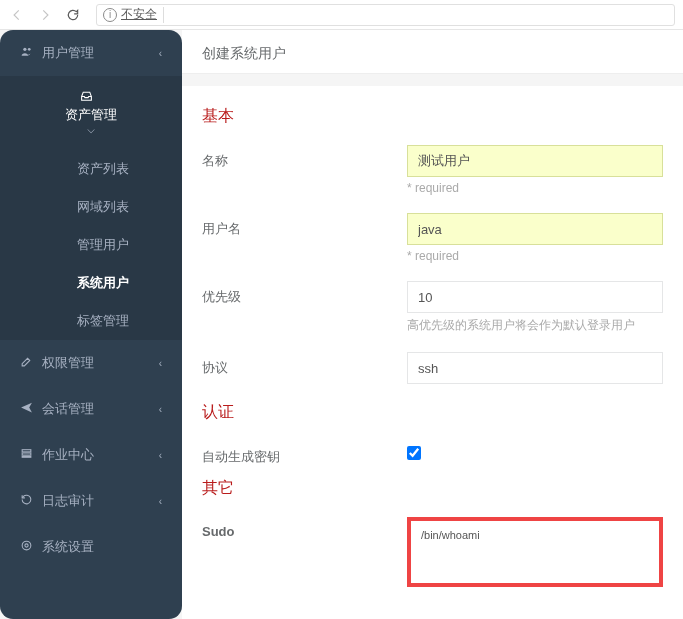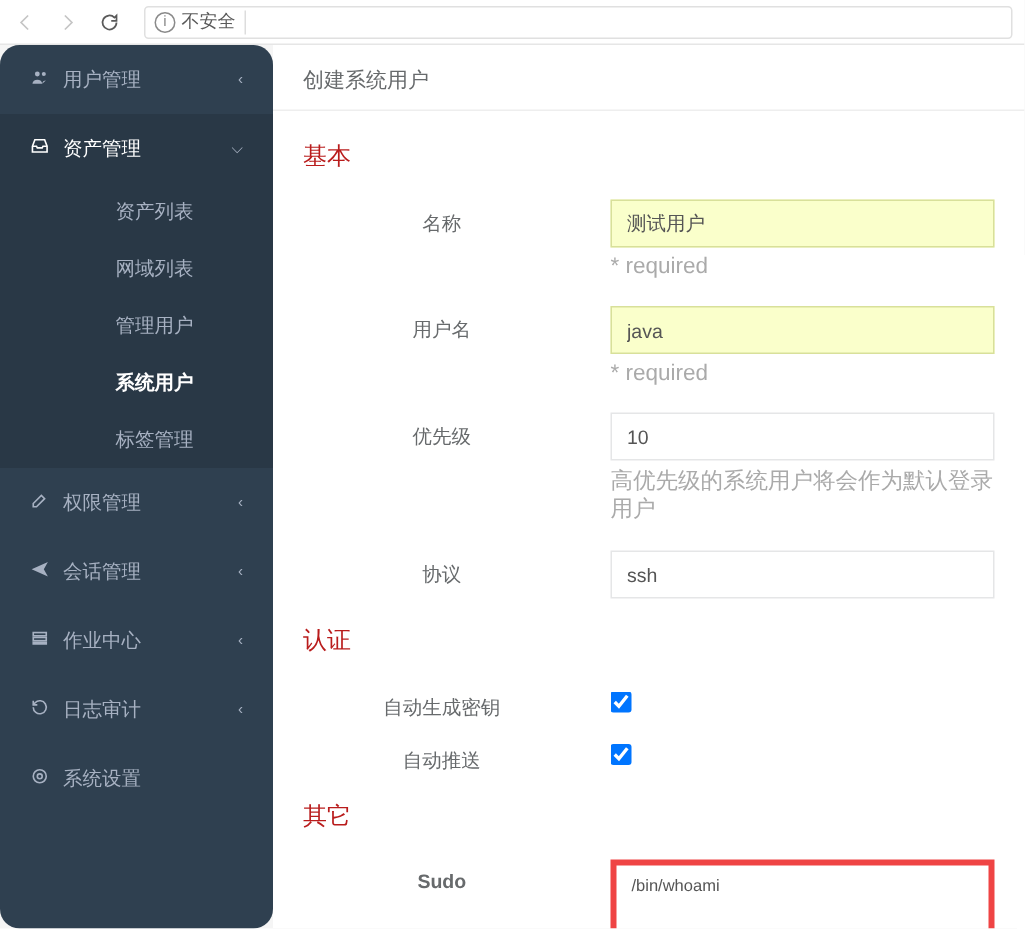--- a/index.html
+++ b/index.html
@@ -4,50 +4,50 @@
 <style>
   * { box-sizing: border-box; margin: 0; padding: 0; }
   body { font-family: "Helvetica Neue", Arial, "Microsoft YaHei", sans-serif; font-size: 13px; color: #333; background: #f5f5f5; }
   
   
   .browser-bar { height: 30px; background: #fff; border-bottom: 1px solid #e6e6e6; display: flex; align-items: center; padding: 0 8px; }
   .browser-btn { width: 18px; height: 18px; margin-right: 10px; display: flex; align-items: center; justify-content: center; color: #5a5a5a; cursor: pointer; }
   .browser-btn.disabled { color: #c5c5c5; }
   .url-bar { flex: 1; display: flex; align-items: center; border: 1px solid #e0e0e0; border-radius: 3px; height: 22px; padding: 0 6px; margin-left: 4px; }
   .url-info-icon { width: 14px; height: 14px; border: 1px solid #8a8a8a; border-radius: 50%; display: flex; align-items: center; justify-content: center; font-size: 10px; color: #8a8a8a; margin-right: 4px; }
-  .url-insecure { font-size: 12px; color: #5a5a5a; margin-right: 6px; }
+  .url-insecure { font-size: 12px; color: #5a5a5a; margin-right: 6px; text-decoration: underline; }
   .url-divider { width:1px; height:16px; background:#ddd; margin-right:6px; }
   .url-text { font-size: 13px; color: #333; }
   
   .page { display: flex; height: 589px; }
   
   
   .sidebar { width: 182px; background: #2f4050; color: #a7b1c2; flex-shrink: 0; overflow: hidden; border-radius: 13px; }
   .nav-item { padding: 14px 20px; display: flex; align-items: center; cursor: pointer; position: relative; }
   .nav-item .icon { width: 14px; margin-right: 8px; font-size: 12px; }
   .nav-item .label { flex: 1; font-size: 13px; }
   .nav-item .chevron { font-size: 10px; color: #a7b1c2; }
-  .nav-item.active { background: #293846; color: #fff; }
+  .nav-item.active { background: #293846; color: #fff; flex-direction: column; }
   .nav-sub { background: #293846; text-align: center; }
   .nav-sub-item { padding: 10px 20px 10px 44px; font-size: 13px; cursor: pointer; }
   .nav-sub-item.active { color: #fff; font-weight: 600; }
   
   
-  .main { flex: 1; background: #f5f5f5; display: flex; flex-direction: column; }
+  .main { flex: 1; background: #f5f5f5; display: flex; flex-direction: column; gap: 12px; }
   .page-header { padding: 15px 20px 10px; font-size: 14px; color: #676a6c; background: #fff; border-bottom: 1px solid #eee; }
   .form-wrap { padding: 8px 20px; background: #fff; flex: 1; overflow: hidden; }
   .form-section { font-size: 16px; color: #b91c1c; margin: 12px 0 18px 0; }
   .form-row { display: flex; margin-bottom: 18px; }
-  .form-label { width: 205px; text-align: center; padding-right: 20px; padding-top: 7px; font-size: 13px; color: #676a6c; }
+  .form-label { width: 205px; text-align: left; padding-right: 20px; padding-top: 7px; font-size: 13px; color: #676a6c; }
   .form-label.bold { font-weight: 600; }
   .form-control-wrap { flex: 1; }
   .form-input { width: 100%; height: 32px; border: 1px solid #e5e6e7; padding: 0 10px; font-size: 13px; color: #555; }
   .form-input.highlight { background: #faffcb; border-color: #d8e09a; }
   .form-textarea { width: 100%; height: 70px; border: 4px solid #ef4444; padding: 8px 10px; font-size: 11px; color: #555; font-family: inherit; resize: none; }
-  .form-help { font-size: 15px; color: #aaa; margin-top: 4px; }
+  .form-help { font-size: 12px; color: #aaa; margin-top: 4px; }
   .form-check { padding-top: 5px; }
   .form-check input { width: 14px; height: 14px; }
 </style>
 </head>
 <body>
 
 <div class="browser-bar">
   <div class="browser-btn disabled">
     <svg width="14" height="14" viewBox="0 0 24 24">
         <path d="M15 4l-8 8 8 8" fill="none" stroke="currentColor" stroke-width="2"></path>
@@ -176,26 +176,20 @@
 
       <div class="form-section">认证</div>
 
       <div class="form-row" style="margin-bottom:10px">
         <div class="form-label">自动生成密钥</div>
         <div class="form-control-wrap form-check">
           <input type="checkbox" checked="" style="">
         </div>
       </div>
 
-      <div class="form-row">
-        <div class="form-label">自动推送</div>
-        <div class="form-control-wrap form-check">
-          <input type="checkbox" checked="" style="">
-        </div>
-      </div>
 
       <div class="form-section">其它</div>
 
       <div class="form-row">
         <div class="form-label bold">Sudo</div>
         <div class="form-control-wrap">
           <textarea class="form-textarea" style="">/bin/whoami</textarea>
         </div>
       </div>
 

